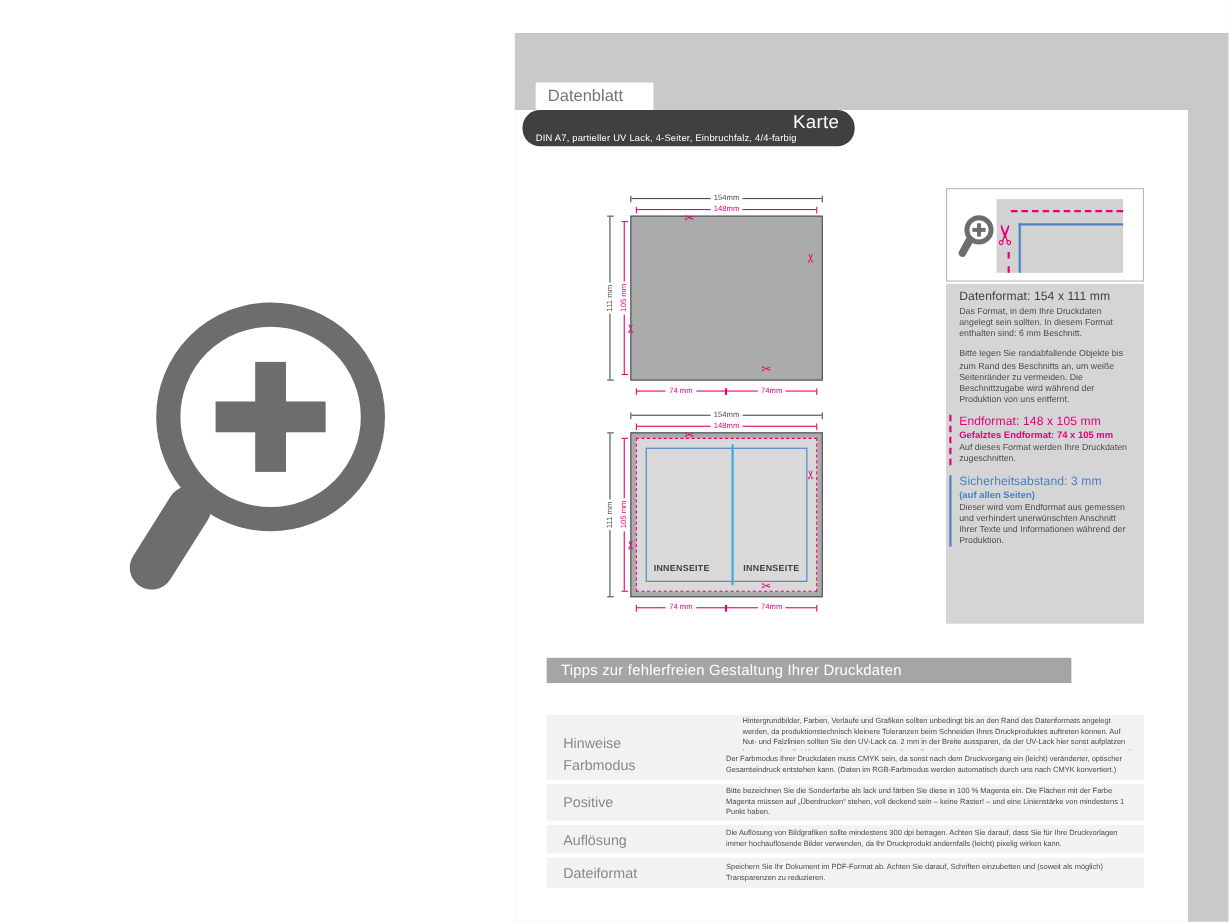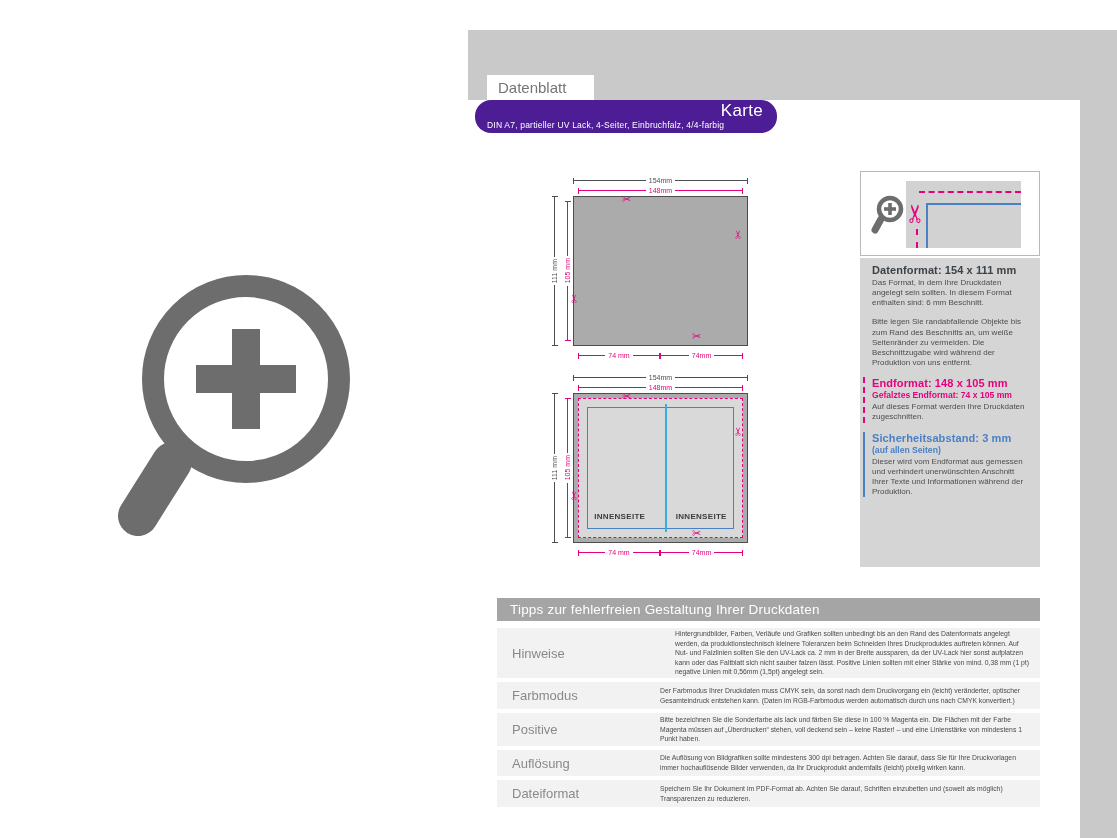--- a/index.html
+++ b/index.html
@@ -11,21 +11,21 @@
   .left-pane { position:absolute; left:0; top:0; width:468px; height:838px; background:#fff; }
   .big-magnifier { position:absolute; left:108px; top:246px; }
 
   
   .viewer { position:absolute; left:468px; top:0; width:649px; height:838px; background:#c9c9c9;margin-top:30px; }
   .page { position:absolute; left:0; top:70px; width:612px; height:756px; background:#fff; }
 
   
   .tab { position:absolute; left:19px; top:45px; width:107px; height:25px; background:#fff;
          color:#757575; font-size:15px; display:flex; align-items:center; padding-left:11px; }
-  .karte-bar { position:absolute; left:7px; top:70px; width:302px; height:33px; background:#4c1d95; color:#fff;border-radius:16px; }
+  .karte-bar { position:absolute; left:7px; top:70px; width:302px; height:33px; background:#404040; color:#fff;border-radius:16px; }
   .karte-title { position:absolute; right:14px; top:1px; font-size:17px; letter-spacing:.3px; }
   .karte-sub { position:absolute; left:12px; bottom:3px; font-size:8.5px; letter-spacing:.2px; }
 
   
   .hdim { position:absolute; display:flex; align-items:center; font-size:7px; line-height:1; height:7px; }
   .hdim::before,.hdim::after { content:""; width:1px; height:6px; background:currentColor; }
   .hdim .seg { flex:1; height:1px; background:currentColor; }
   .hdim .lbl { padding:0 3px; white-space:nowrap; }
   .vdim { position:absolute; display:flex; flex-direction:column; align-items:center; font-size:7px; width:9px; }
   .vdim::before,.vdim::after { content:""; height:1px; width:6px; background:currentColor; }
@@ -57,41 +57,41 @@
   .ld-blue-h { position:absolute; left:20px; top:22px; right:0; height:2px; background:#4a80c4; }
   .ld-blue-v { position:absolute; left:20px; top:22px; bottom:0; width:2px; background:#4a80c4; }
   .ld-scis { position:absolute; left:-1px; top:20px; color:#e6007e; font-size:25px; line-height:1;
              transform:rotate(-90deg); }
   .legend-mag { position:absolute; left:8px; top:22px; }
 
   
   .panel { position:absolute; left:392px; top:228px; width:180px; height:309px;
            background:#d5d5d5; padding:6px 10px 0 12px; overflow:hidden; }
   .sec { margin-bottom:9px; }
-  .sec-title { font-size:11px; font-weight:bold; letter-spacing:.1px; }
+  .sec-title { font-size:11px; font-weight:normal; letter-spacing:.1px; }
   .sec-sub { font-size:8.6px; font-weight:bold; margin-top:1px; }
   .sec-body { font-size:8px; line-height:1.27; color:#4d4d4d; margin-top:2px; }
   .sec-body.mt { margin-top:9px; }
   .t-dark { color:#3c424a; }
   .t-mag { color:#e6007e; }
   .t-blue { color:#4a80c4; }
   .t-cyan { color:#3aabdf; }
   .b-mag { border-left:2px dashed #e6007e; padding-left:7px; margin-left:-9px; }
   .b-blue { border-left:2px solid #4a80c4; padding-left:7px; margin-left:-9px; }
   .b-cyan { border-left:2px solid #3aabdf; padding-left:7px; margin-left:-9px; }
 
   
-  .tips-header { position:absolute; left:29px; top:568px; width:543px; height:23px;
+  .tips-header { position:absolute; left:29px; top:568px; width:477px; height:23px;
                  background:#a5a5a5; color:#fff; font-size:13.5px; display:flex;
                  align-items:center; padding-left:13px; letter-spacing:.2px; }
   .tip-row { position:absolute; left:29px; width:543px; background:#f2f2f2; display:flex;
              align-items:center; overflow:hidden; }
   .tip-label { width:163px; padding-left:15px; font-size:13px; color:#898989; flex:none; }
   .tip-text { flex:1; font-size:6.8px; line-height:1.4; color:#4a4a4a; padding:3px 10px 3px 0; }
-  .r1 { top:598px; height:50px;gap:15px; } .r2 { top:652px; height:27px; } .r3 { top:683px; height:33px; }
+  .r1 { top:620px; height:50px;gap:15px; } .r2 { top:652px; height:27px; } .r3 { top:683px; height:33px; }
   .r4 { top:720px; height:26px; } .r5 { top:750px; height:27px; } .r6 { top:781px; height:31px; }
 </style>
 </head>
 <body>
 
 <div class="canvas">
 
   <div class="left-pane">
     <svg class="big-magnifier" width="245" height="300" viewBox="0 0 245 300">
       <circle cx="138" cy="133" r="93" fill="none" stroke="#6d6d6d" stroke-width="22"></circle>

